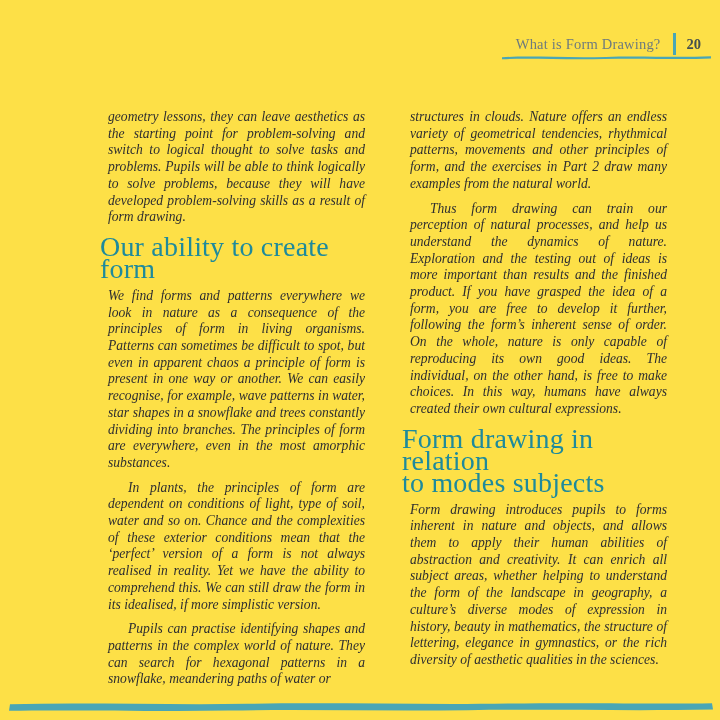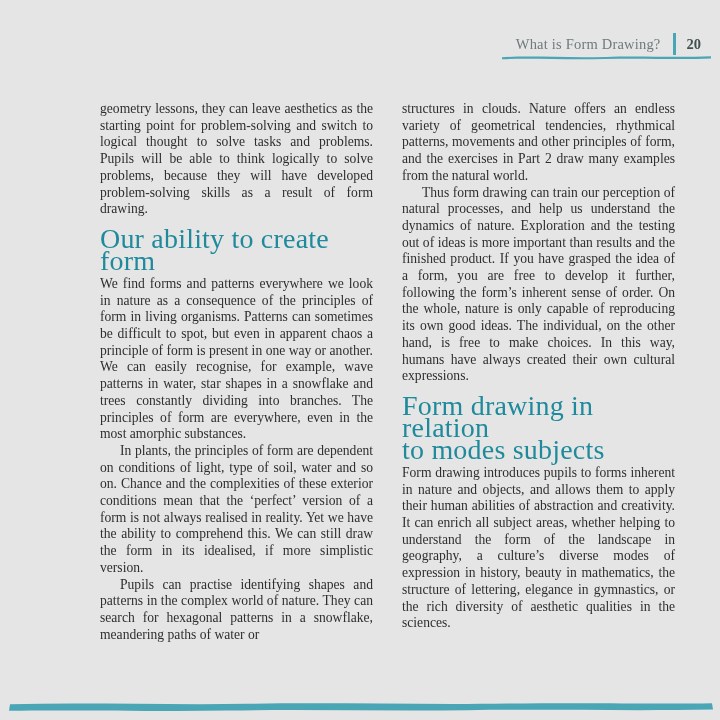--- a/index.html
+++ b/index.html
@@ -1,20 +1,20 @@
 <!DOCTYPE html>
 <html style="--teal-heading: #1e8a9c; --teal-rule: #4aa6b5; --header-title: #6e7a7d; --page-number: #44504f; --body-text: #2e2e30;"><head>
 <meta charset="utf-8">
 <style>
   html, body { margin: 0; padding: 0; background: #ffffff; }
   .page {
     position: relative;
     width: 720px;
     height: 720px;
-    background: #e5e5e5;
+    background: #fde047;
     font-family: "Liberation Serif", "DejaVu Serif", serif;
     overflow: hidden;
   }
   
   .pagehead {
     position: absolute;
     top: 33px;
     right: 19px;
     display: flex;
     align-items: center;
@@ -52,25 +52,26 @@
   
   .columns {
     position: absolute;
     left: 100px;
     top: 101px;
     display: flex;
     gap: 29px;
   }
   .col { width: 273px; }
   .body {
-    margin: 0;
+    margin: 8px;
     font-size: 13.6px;
     line-height: 16.7px;
     text-align: justify;
     color: var(--body-text, #2e2e30);
+    font-style: italic;
   }
   .indent { text-indent: 20px; }
   .subhead {
     margin: 10px 0 4px 0;
     font-size: 28px;
     font-weight: normal;
     line-height: 22px;
     color: var(--teal-heading, #1e8a9c);
     letter-spacing: 0.2px;
   }

